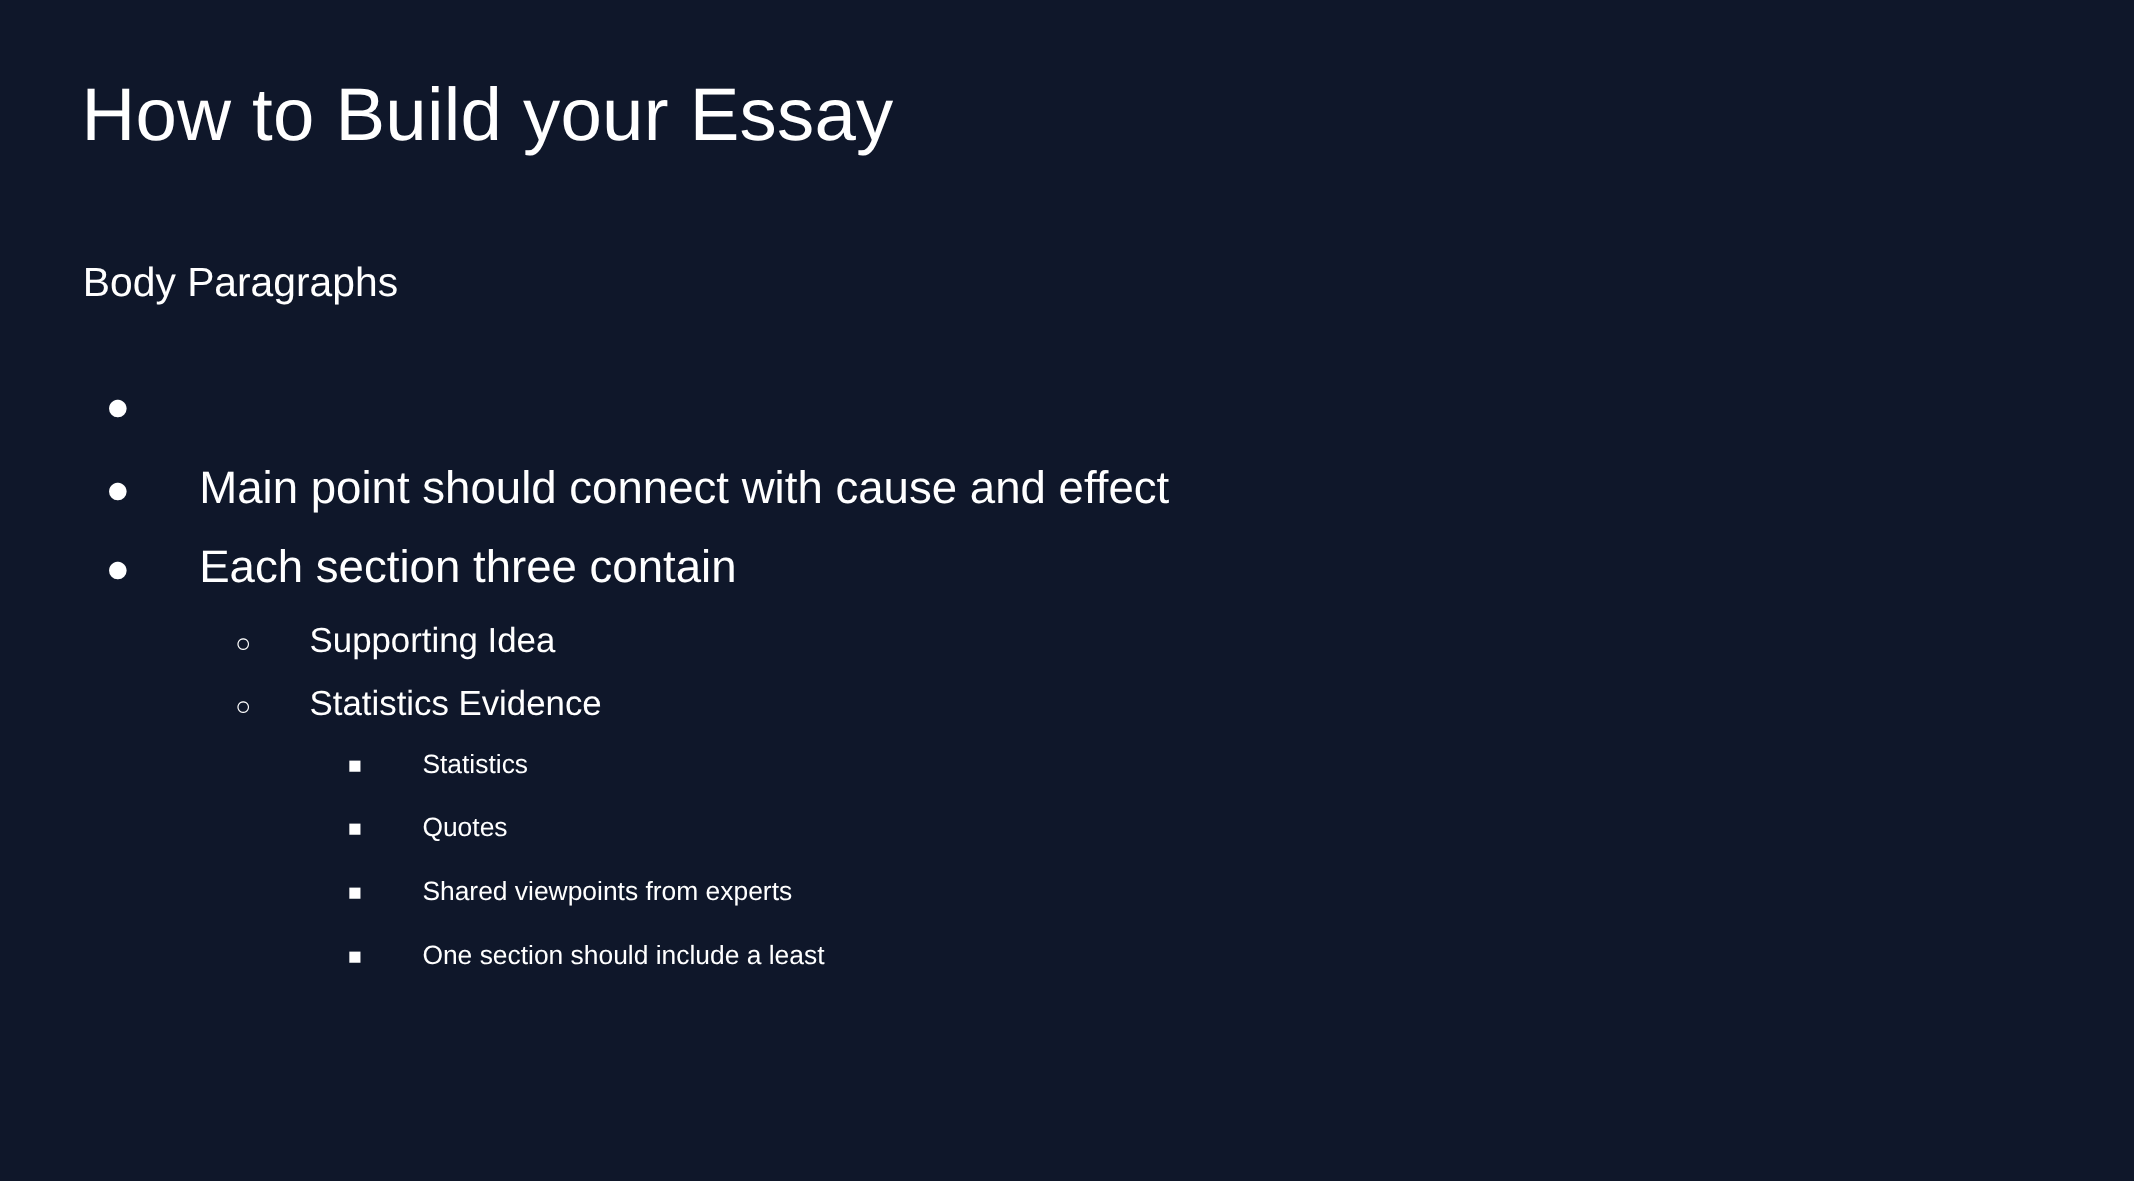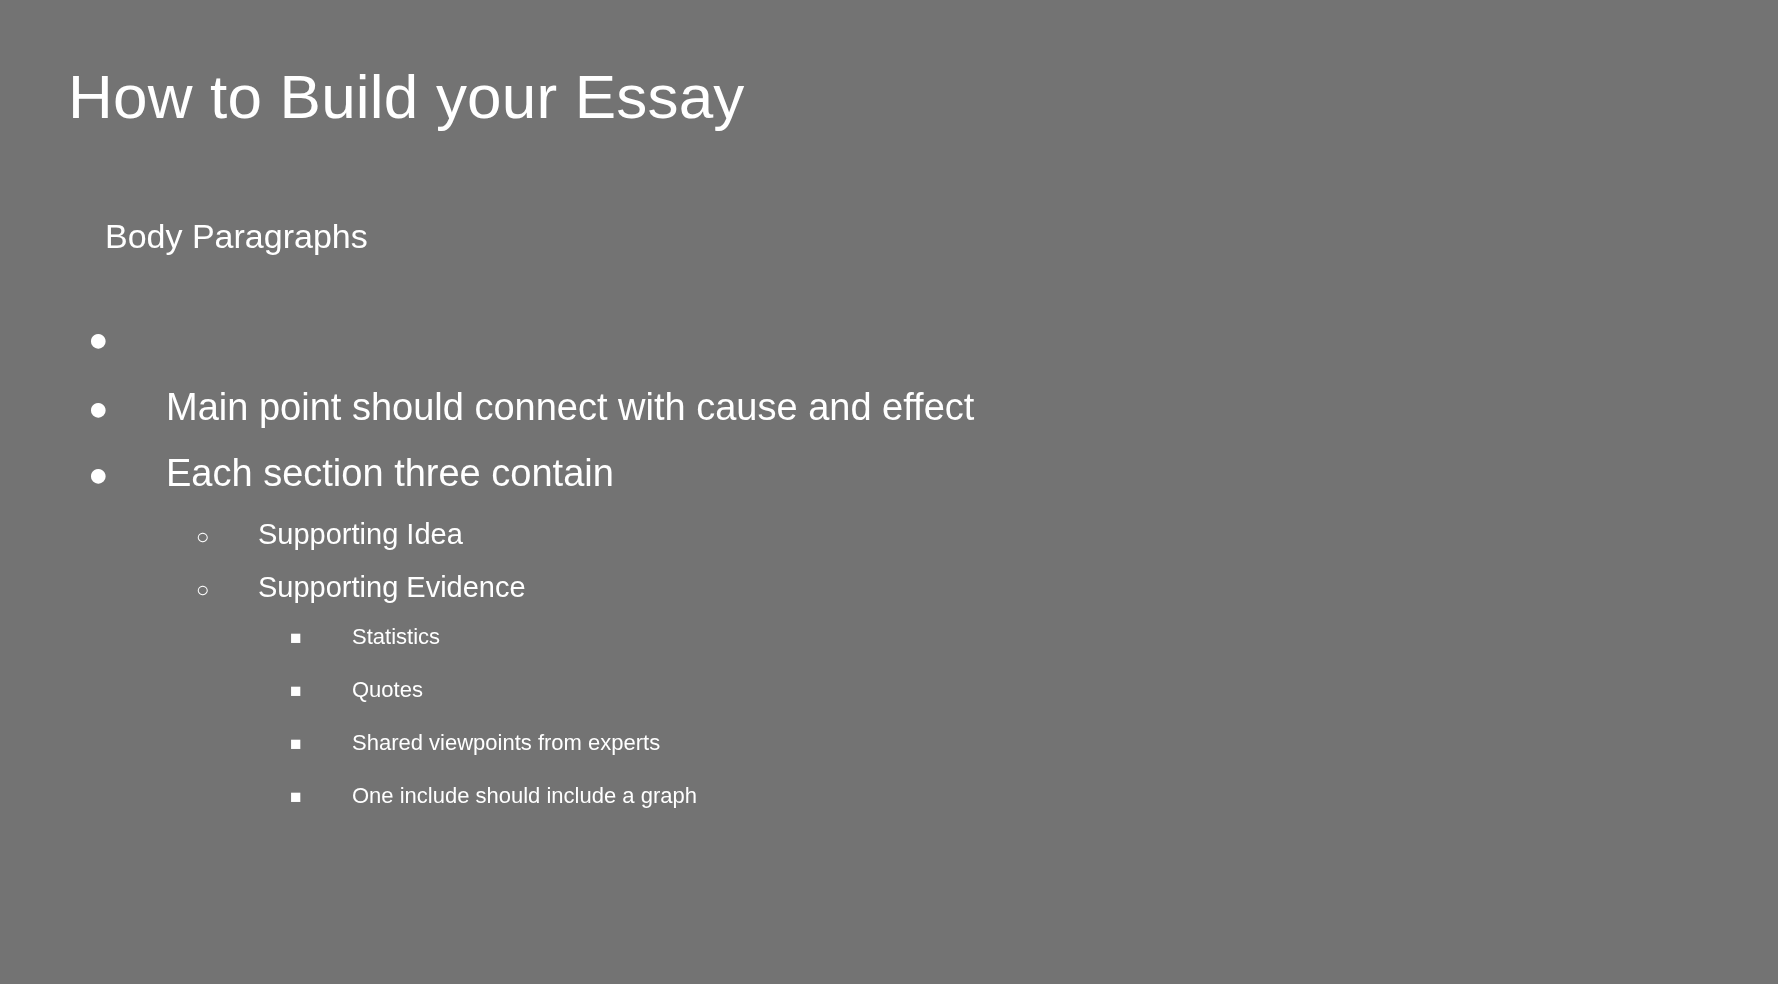--- a/index.html
+++ b/index.html
@@ -13,21 +13,21 @@
     background: #000000;
     font-family: "Liberation Sans", sans-serif;
     color: #ffffff;
     overflow: hidden;
   }
 
   .slide {
     position: relative;
     width: 1778px;
     height: 984px;
-    background: #737373;
+    background: #0f172a;
     box-sizing: border-box;
   }
 
   .slide-title {
     position: absolute;
     left: 68px;
     top: 62px;
     font-size: 62px;
     font-weight: 400;
     letter-spacing: 0.2px;
@@ -38,21 +38,20 @@
 
   .slide-subtitle {
     position: absolute;
     left: 69px;
     top: 216px;
     font-size: 34px;
     font-weight: 400;
     line-height: 1.2;
     color: #ffffff;
     white-space: nowrap;
-    margin-left: 36px;
   }
 
   .bullet-body {
     position: absolute;
     left: 0;
     top: 322px;
     width: 1778px;
   }
 
   .bullet-row {
@@ -145,37 +144,37 @@
       <span class="bullet-text">Each section three contain</span>
     </div>
 
     <div class="bullet-row lvl2">
       <span class="marker">○</span>
       <span class="bullet-text">Supporting Idea</span>
     </div>
 
     <div class="bullet-row lvl2">
       <span class="marker">○</span>
-      <span class="bullet-text">Supporting Evidence</span>
+      <span class="bullet-text">Statistics Evidence</span>
     </div>
 
     <div class="bullet-row lvl3">
       <span class="marker">■</span>
       <span class="bullet-text">Statistics</span>
     </div>
 
     <div class="bullet-row lvl3">
       <span class="marker">■</span>
       <span class="bullet-text">Quotes</span>
     </div>
 
     <div class="bullet-row lvl3">
       <span class="marker">■</span>
       <span class="bullet-text">Shared viewpoints from experts</span>
     </div>
 
     <div class="bullet-row lvl3">
       <span class="marker">■</span>
-      <span class="bullet-text">One include should include a graph</span>
+      <span class="bullet-text">One section should include a least</span>
     </div>
 
   </div>
 </div>
 
 </body></html>

